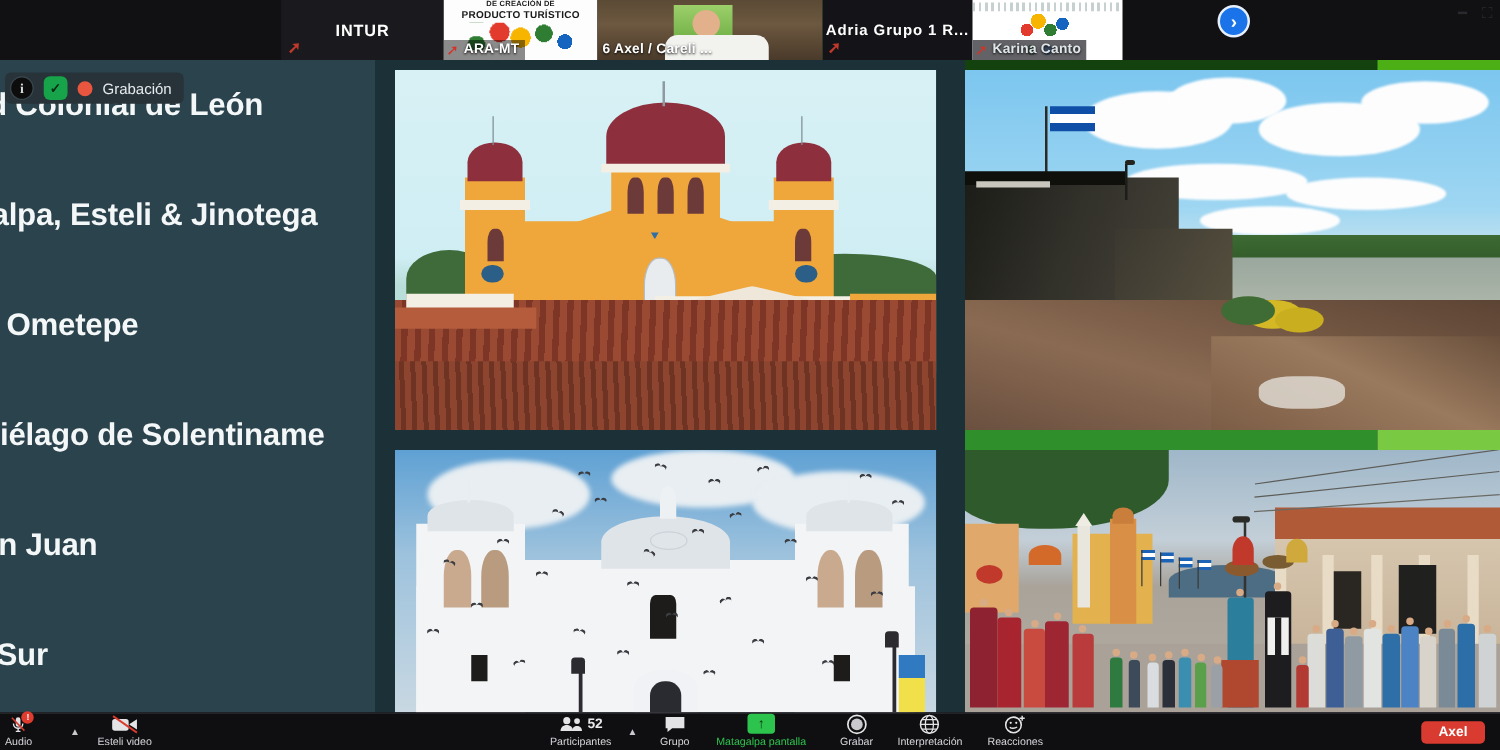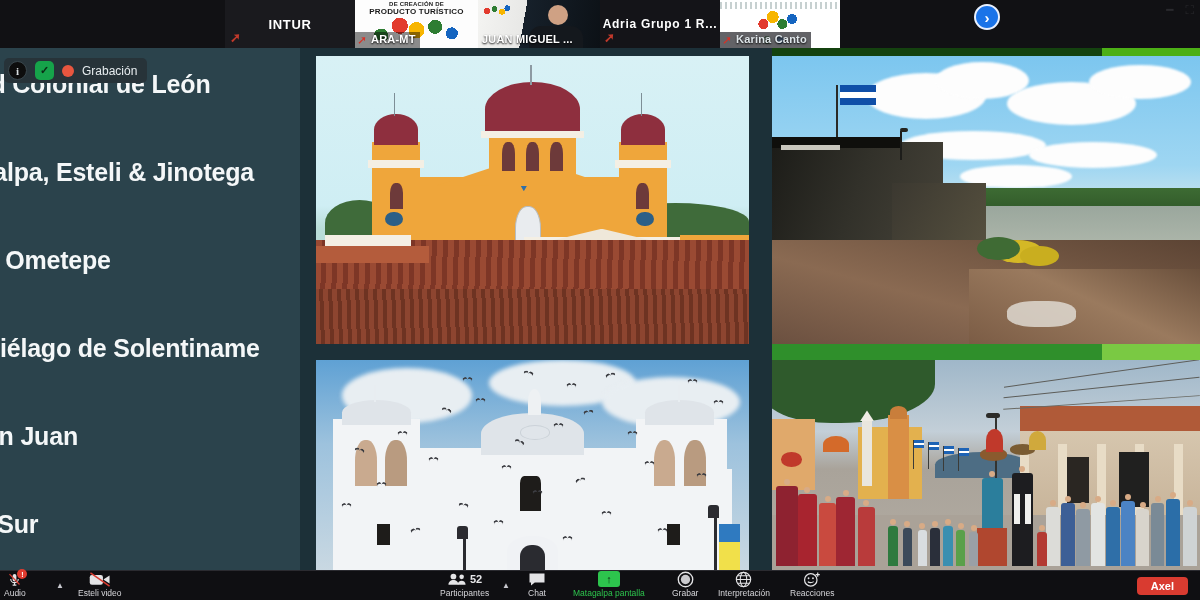--- a/index.html
+++ b/index.html
@@ -273,29 +273,28 @@
         background:
          radial-gradient(circle at 12% 80%, #2e7d32 0 7px, transparent 7px),
          radial-gradient(circle at 32% 35%, #e23b2e 0 8px, transparent 8px),
          radial-gradient(circle at 50% 55%, #f7b500 0 8px, transparent 8px),
          radial-gradient(circle at 70% 40%, #2e7d32 0 7px, transparent 7px),
          radial-gradient(circle at 88% 70%, #1565c0 0 6px, transparent 6px);"></div>
       <div class="thumb-name">ARA-MT</div>
       <div class="mute-glyph">➚</div>
     </div>
 
-
-    <div class="thumb cam-tile2 speaking" style="width:122px">
-      <div class="bg"></div>
-      <div class="logo1"></div>
-      <div class="head2"></div>
-      <div class="shirt"></div>
-      <div class="suit"></div>
-      <div class="thumb-name plain" style="padding-left:4px">JUAN MIGUEL ...</div>
-    </div>
+    <div class="thumb cam-tile speaking" style="width:180px">
+      <div class="wall"></div>
+      <div class="win"></div>
+      <div class="head"></div>
+      <div class="body"></div>
+      <div class="thumb-name plain" style="padding-left:4px">6 Axel  / Careli ...</div>
+    </div>
+
 
     <div class="thumb" style="width:120px;background:#141418">
       <div class="centered-name" style="font-size:12px">Adria Grupo 1 R...</div>
       <div class="mute-free" style="left:4px">➚</div>
     </div>
 
     <div class="thumb poster-b" style="width:120px">
       <div class="pb-top"></div>
       <div class="pb-m"></div>
       <div class="pb-b"></div>
@@ -619,21 +618,21 @@
       <div class="tb-lb">Participantes</div>
     </div>
     <div class="caret" style="left:502px">▲</div>
 
     <div class="tb-item" style="left:528px">
       <div class="tb-ic">
         <svg width="18" height="15" viewBox="0 0 24 20">
           <path d="M2 2h20v12H9l-5 4v-4H2z" fill="#e4e4e6"></path>
         </svg>
       </div>
-      <div class="tb-lb">Chat</div>
+      <div class="tb-lb">Grupo</div>
     </div>
 
     <div class="tb-item" style="left:573px">
       <div class="tb-ic">
         <div class="share-box">↑</div>
       </div>
       <div class="tb-lb green">Matagalpa pantalla</div>
     </div>
 
     <div class="tb-item" style="left:672px">

